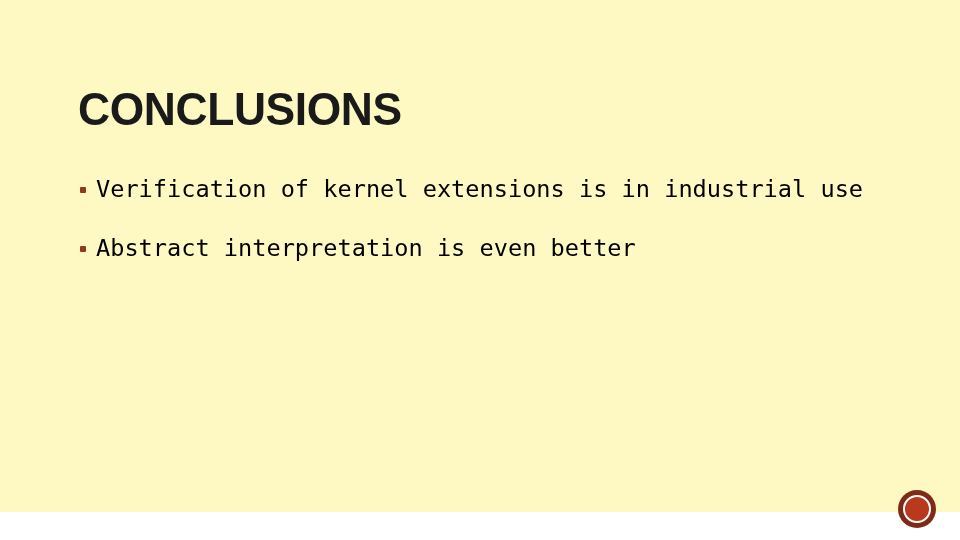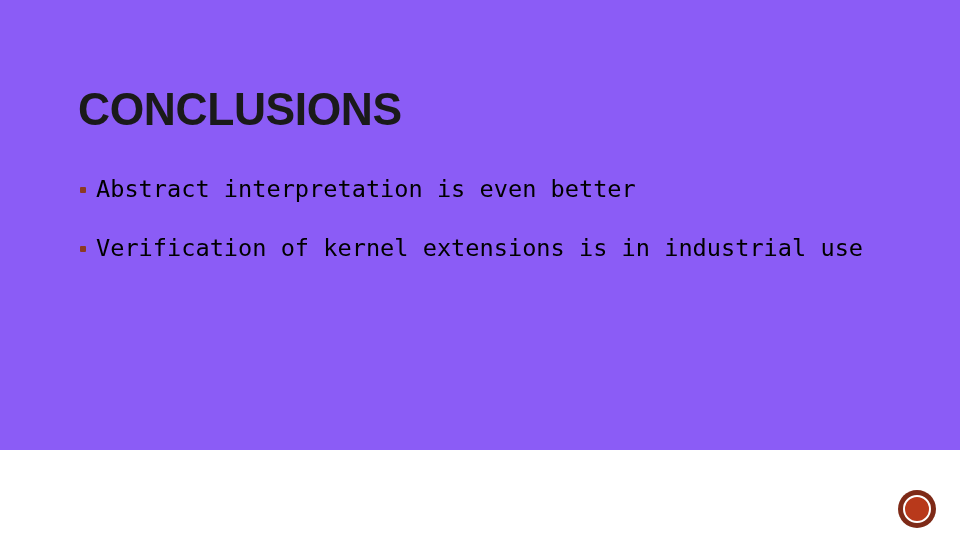--- a/index.html
+++ b/index.html
@@ -10,22 +10,22 @@
   body {
     width: 960px;
     height: 540px;
     background: #ffffff;
     font-family: "DejaVu Sans", sans-serif;
     overflow: hidden;
   }
   .slide {
     position: relative;
     width: 960px;
-    height: 450px;
-    background: #8b5cf6;
+    height: 512px;
+    background: #fef9c3;
     box-sizing: border-box;
     padding-left: 48px;
   }
 
   
   .slide-title {
     position: absolute;
     left: 78px;
     top: 86px;
     margin: 0;
@@ -106,25 +106,25 @@
 </head>
 <body>
 
 <div class="slide">
 
   <h1 class="slide-title">CONCLUSIONS</h1>
 
   <ul class="bullet-list">
     <li class="bullet-item">
       <span class="bullet-marker"></span>
-      <span class="bullet-text">Abstract interpretation is even better</span>
+      <span class="bullet-text">Verification of kernel extensions is in industrial use</span>
     </li>
     <li class="bullet-item">
       <span class="bullet-marker"></span>
-      <span class="bullet-text">Verification of kernel extensions is in industrial use</span>
+      <span class="bullet-text">Abstract interpretation is even better</span>
     </li>
   </ul>
 
   <div class="corner-logo">
     <div class="corner-logo-inner"></div>
   </div>
 
 </div>
 
 </body></html>

